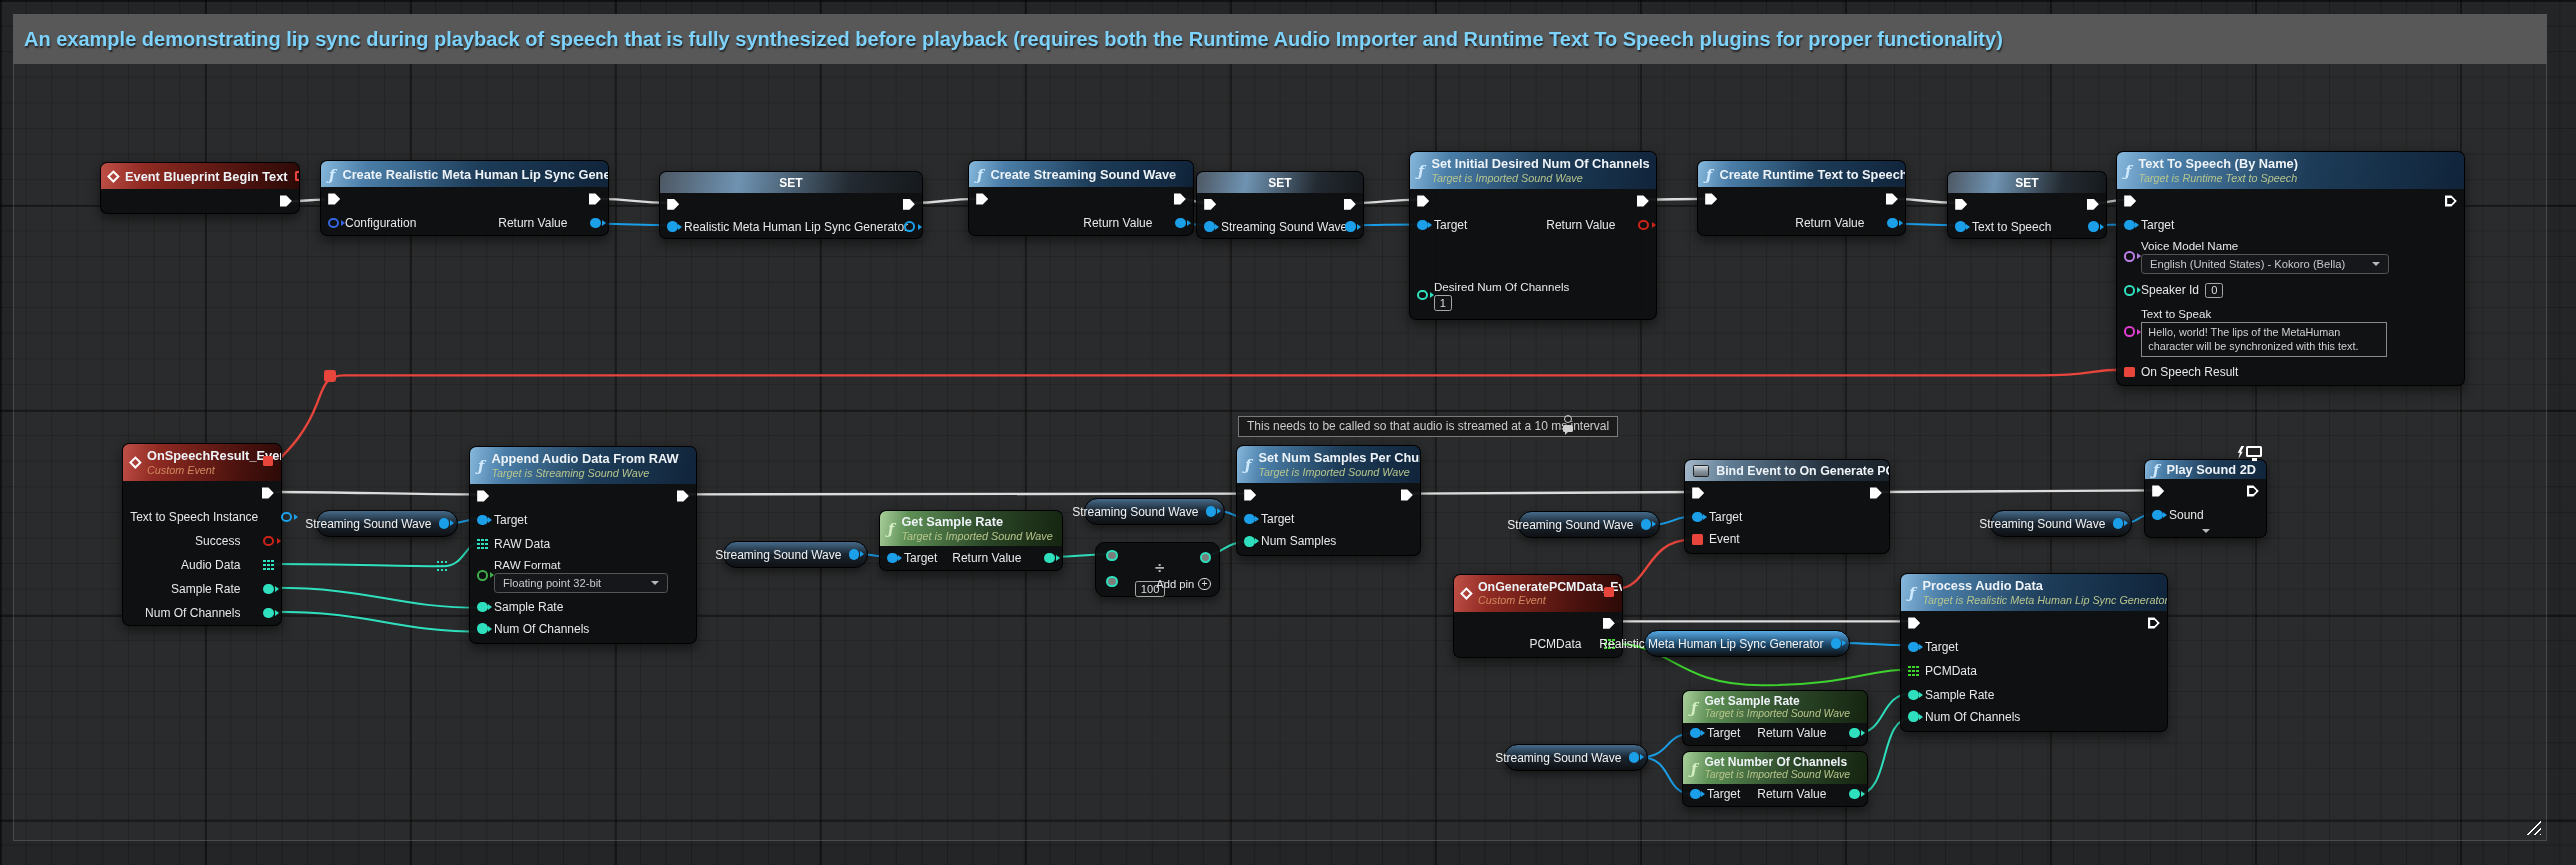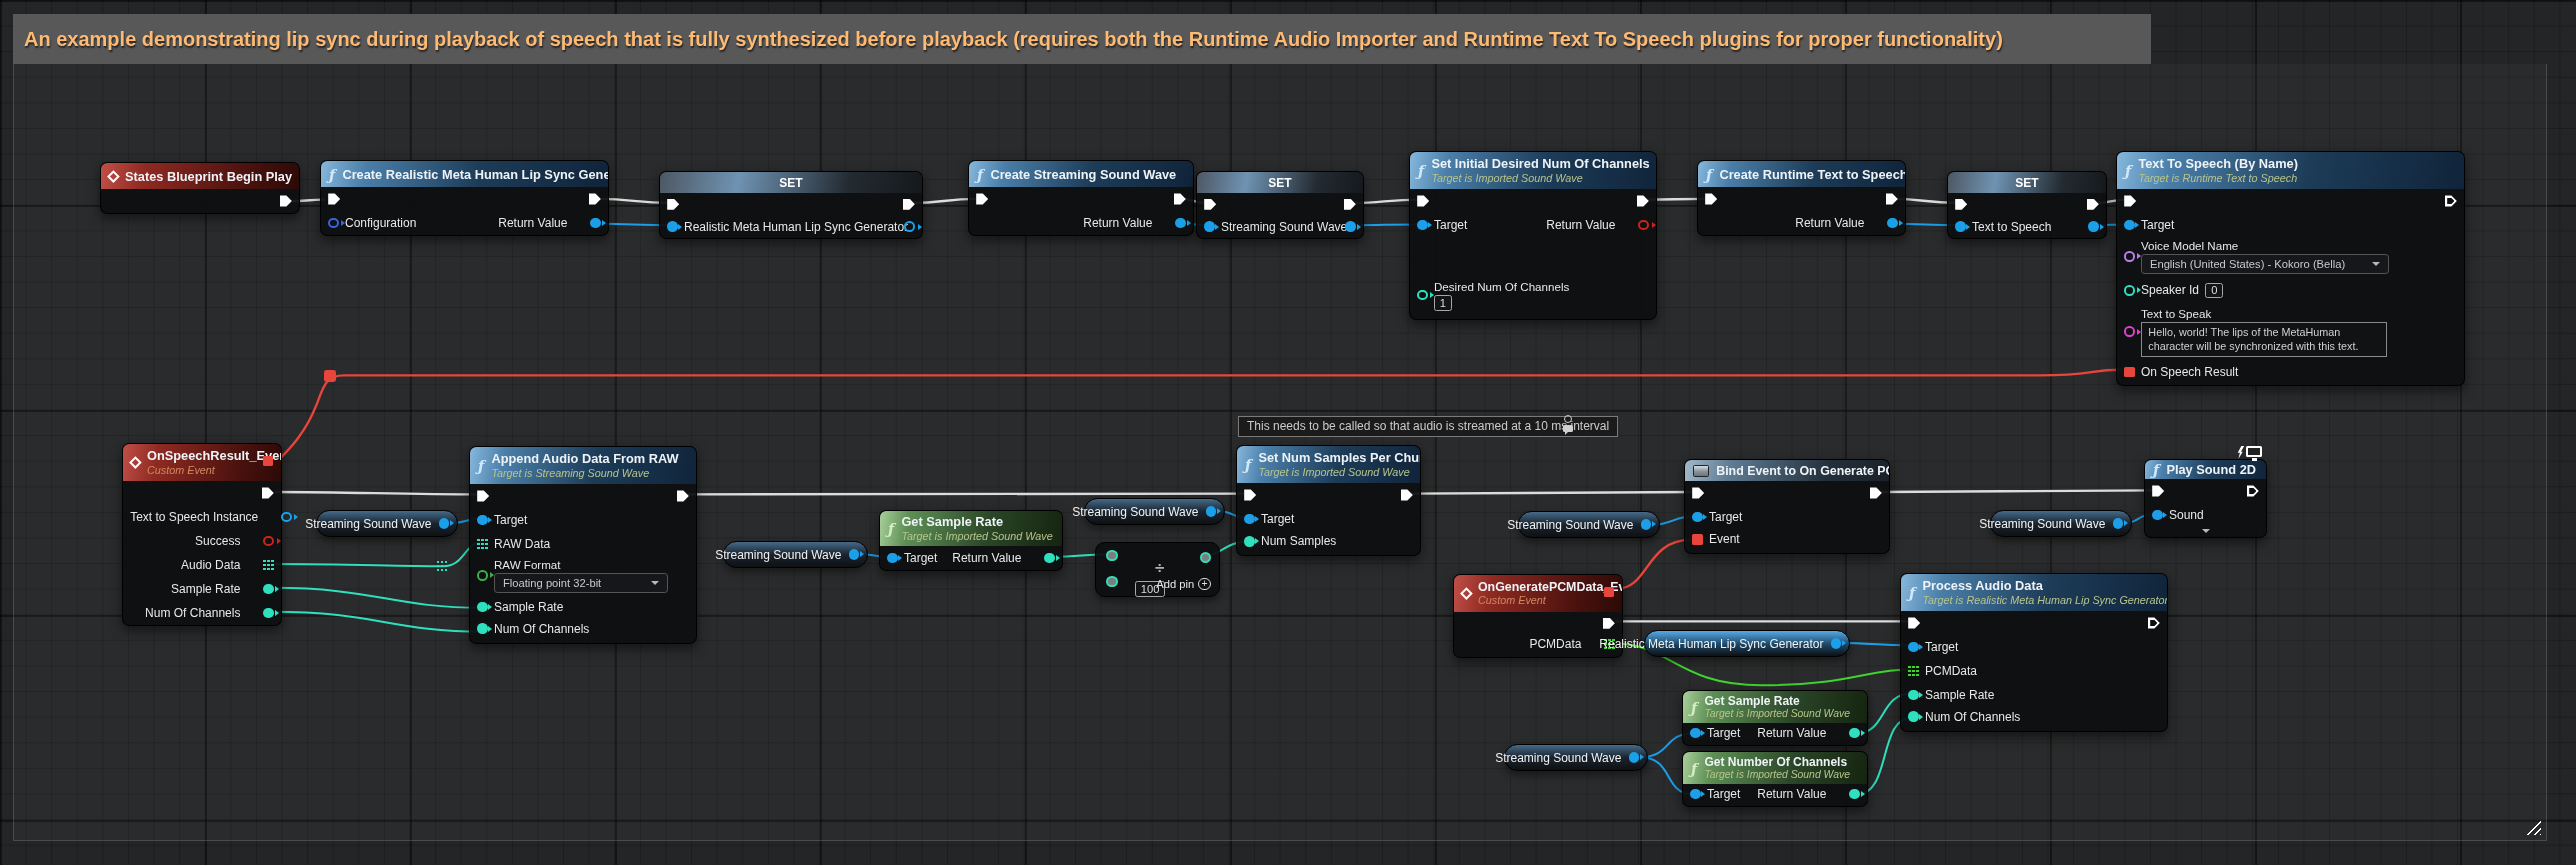--- a/index.html
+++ b/index.html
@@ -7,22 +7,22 @@
     font-family:"Liberation Sans",sans-serif;
     background-color:#242526;
     background-image:
       linear-gradient(rgba(0,0,0,.45) 1.6px, transparent 1.6px),
       linear-gradient(90deg, rgba(0,0,0,.45) 1.6px, transparent 1.6px),
       linear-gradient(rgba(0,0,0,.22) 0.8px, transparent 0.8px),
       linear-gradient(90deg, rgba(0,0,0,.22) 0.8px, transparent 0.8px);
     background-size:205px 205px,205px 205px,25.6px 25.6px,25.6px 25.6px;}
   *{box-sizing:border-box;}
   
-  .comment-hdr{position:absolute;left:12.8px;top:14.4px;width:2138px;height:50px;background:#585858;
-    color:#fdba74;font-weight:bold;font-size:20px;line-height:50px;padding:0 11.2px;white-space:nowrap;
+  .comment-hdr{position:absolute;left:12.8px;top:14.4px;width:2534px;height:50px;background:#585858;
+    color:#7dd3fc;font-weight:bold;font-size:20px;line-height:50px;padding:0 11.2px;white-space:nowrap;
     text-shadow:0.8px 1.6px 1.6px rgba(0,0,0,.6);z-index:0;}
   .comment-body{position:absolute;left:12.8px;top:64px;width:2534px;height:777px;
     background:rgba(255,255,255,.032);border:0.8px solid rgba(170,170,170,.25);border-top:none;z-index:0;}
   .resize-grip{position:absolute;right:4.8px;bottom:4.8px;width:17.6px;height:17.6px;
     background:repeating-linear-gradient(135deg,#fff 0 1.6px,transparent 1.6px 4.8px);
     clip-path:polygon(100% 0,100% 100%,0 100%);}
   
   svg.wires{position:absolute;left:0;top:0;z-index:1;}
   svg.wires path{fill:none;}
   .we{stroke:#dcdcdc;stroke-width:3px;}
@@ -160,21 +160,21 @@
 
     <path class="wg" d="M2022,806 C2090,806 2100,858 2205,858 C2315,858 2335,838 2394,838"></path>
 
     <path class="wr" d="M2656,463 C2612,463 2622,470 2552,470 L430,470 C406,470 404,486 396,506 C382,542 362,562 348,576"></path>
     <path class="wr" d="M2024,737 C2064,737 2060,676 2116,676"></path>
   </svg>
 
   <div class="node" style="left:100px;top:162px;width:200px;">
     <div class="hdr red">
       <span class="diam"></span>
-      <span class="ht">States Blueprint Begin Play</span>
+      <span class="ht">Event Blueprint Begin Text</span>
       <span class="pd h" style="margin-left:auto;"></span>
     </div>
     <div class="row">
         <span class="r">
           <span class="ex"></span>
         </span>
       </div>
   </div>
 
   <div class="node" style="left:320px;top:160px;width:289px;">

